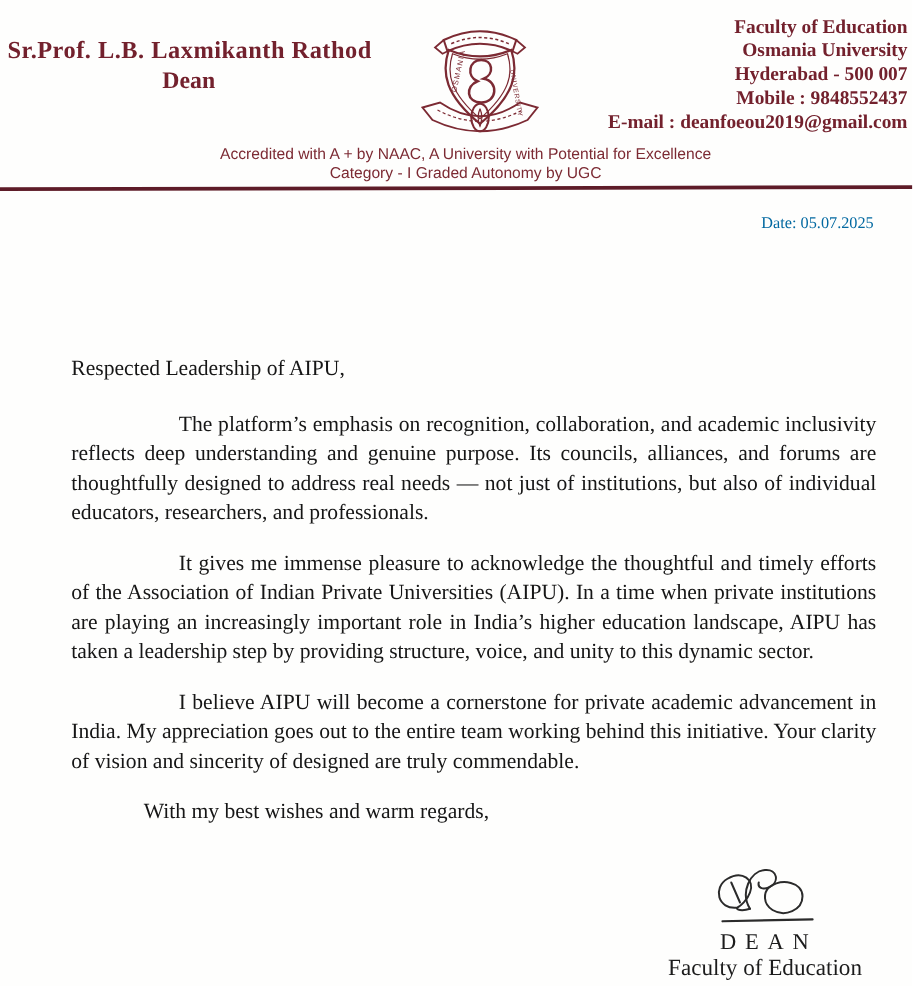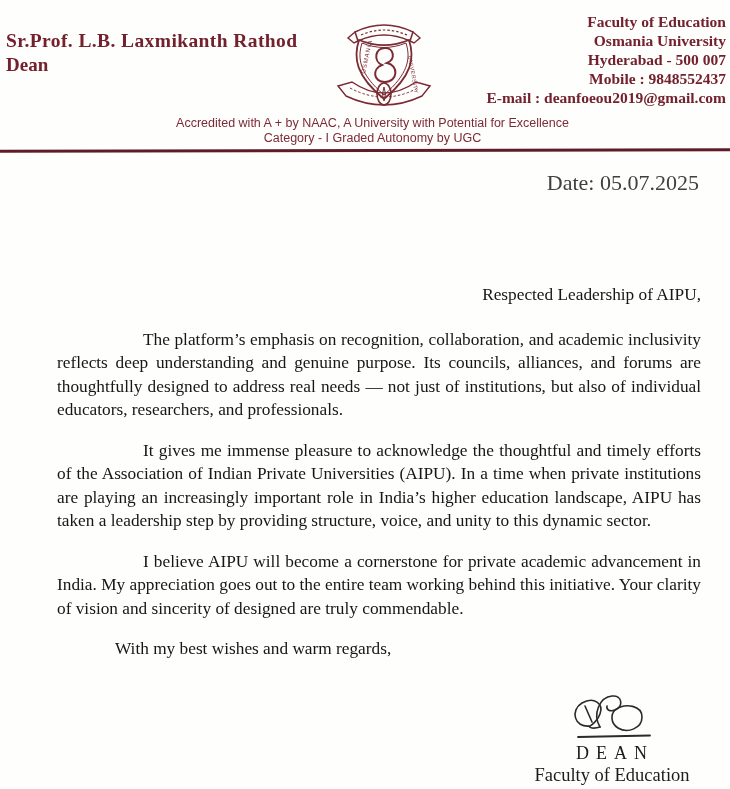--- a/index.html
+++ b/index.html
@@ -11,21 +11,21 @@
     background: #fefefd;
     font-family: "Liberation Serif", "DejaVu Serif", serif;
     color: #1b1b1b;
     overflow: hidden;
   }
   
   .sender-block {
     position: absolute;
     left: 6px; top: 30px;
     width: 290px;
-    text-align: left;
+    text-align: center;
     color: #73212d;
     font-weight: bold;
   }
   .sender-name { font-size: 19.5px; letter-spacing: 0.4px; white-space: nowrap; }
   .sender-title { font-size: 19px; margin-top: 2px; }
 
   .logo-wrap {
     position: absolute;
     left: 328px; top: 12px;
     width: 112px; height: 104px;
@@ -60,33 +60,33 @@
     width: 730px;
     height: 3px;
     background: #5e1c28;
     transform: rotate(-0.12deg);
   }
 
   
   .date-line {
     position: absolute;
     right: 31px; top: 170px;
-    font-size: 22px;
+    font-size: 13px;
     font-weight: 500;
-    color: #404040;
+    color: #0369a1;
   }
 
   .letter-body {
     position: absolute;
     left: 57px; right: 29px; top: 283px;
     font-size: 17.3px;
     line-height: 23.5px;
     color: #161616;
   }
-  .salutation { margin-bottom: 21px; text-align: right; }
+  .salutation { margin-bottom: 21px; }
   .para {
     text-align: justify;
     text-indent: 86px;
     margin-bottom: 17px;
   }
   .closing {
     margin-left: 58px;
   }
 
   

